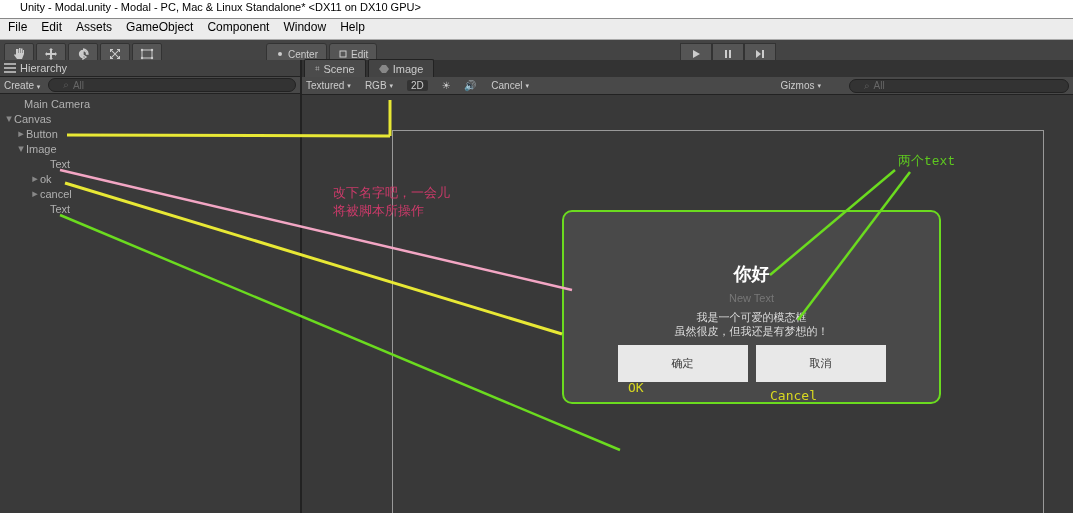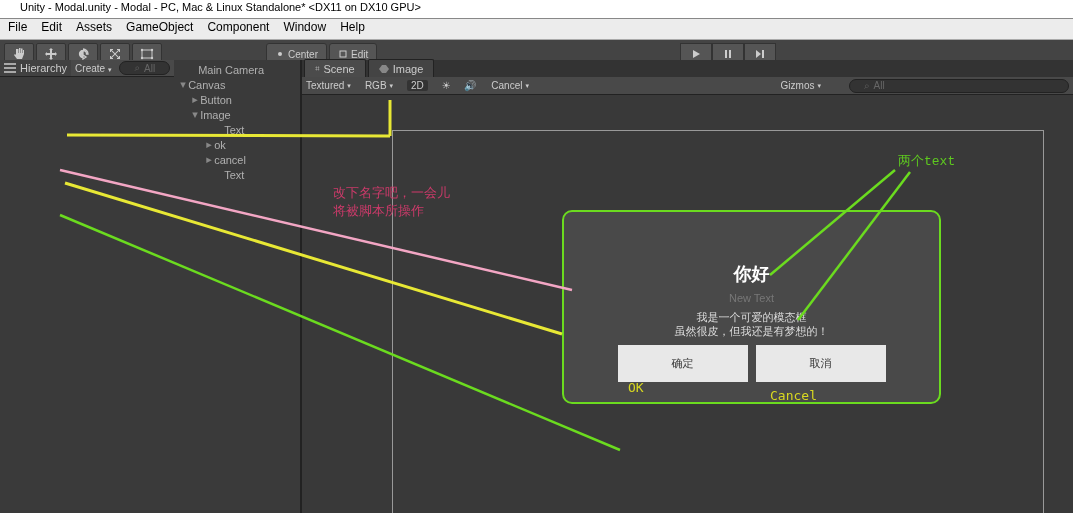--- a/index.html
+++ b/index.html
@@ -7,21 +7,21 @@
 .menubar{height:18px;background:#ececec;color:#000;border-bottom:1px solid #aaa;display:flex;gap:14px;padding:1px 8px;font-size:12px}
 .menubar span{cursor:pointer}
 .toolbar{height:24px;background:#444;border-bottom:1px solid #111;display:flex;align-items:center;padding:2px 4px;gap:2px;position:relative}
 .toolbtn{width:28px;height:20px;background:#555;border:1px solid #333;border-radius:2px;display:flex;align-items:center;justify-content:center;cursor:pointer}
 .toolbtn svg{fill:#ccc}
 .toolgap{width:100px}
 .pillbtn{height:18px;padding:1px 8px;background:#555;border:1px solid #333;border-radius:3px;display:flex;align-items:center;justify-content:center;cursor:pointer;font-size:10px;color:#ccc}
 .playgroup{position:absolute;left:680px;display:flex;gap:0}
 .playbtn{width:30px;height:20px;background:#555;border:1px solid #333;display:flex;align-items:center;justify-content:center;cursor:pointer}
 .main{position:absolute;top:60px;bottom:0;left:0;right:0;display:flex}
-.hierarchy{width:300px;background:#3a3a3a;border-right:2px solid #222;display:flex;flex-direction:row}
+.hierarchy{width:300px;background:#3a3a3a;border-right:2px solid #222;display:flex;flex-direction:column}
 .panelhead{height:16px;background:#414141;border-bottom:1px solid #222;display:flex;align-items:center;padding:0 4px;font-size:11px;color:#ccc}
 .panelhead svg{margin-right:4px}
 .createrow{height:16px;background:#494949;border-bottom:1px solid #222;display:flex;align-items:center;padding:0 4px;font-size:10px;color:#ccc}
 .searchbox{flex:1;margin-left:8px;height:12px;background:#333;border-radius:7px;border:1px solid #222;padding:0 14px;color:#888;font-size:10px;display:flex;align-items:center}
 .tree{flex:1;padding:2px 0}
 .node{height:15px;display:flex;align-items:center;padding-left:4px;color:#b0b0b0;font-size:11px;cursor:pointer}
 .node .arrow{width:10px;text-align:center;color:#888}
 .sceneview{flex:1;background:#393939;display:flex;flex-direction:column;position:relative}
 .tabs{height:17px;display:flex;gap:2px;padding-left:2px;background:#333;align-items:flex-end}
 .tab{height:15px;padding:1px 10px;background:#444;border:1px solid #222;border-bottom:none;border-radius:2px 2px 0 0;font-size:11px;color:#ccc;display:flex;align-items:center;gap:4px;cursor:pointer}

